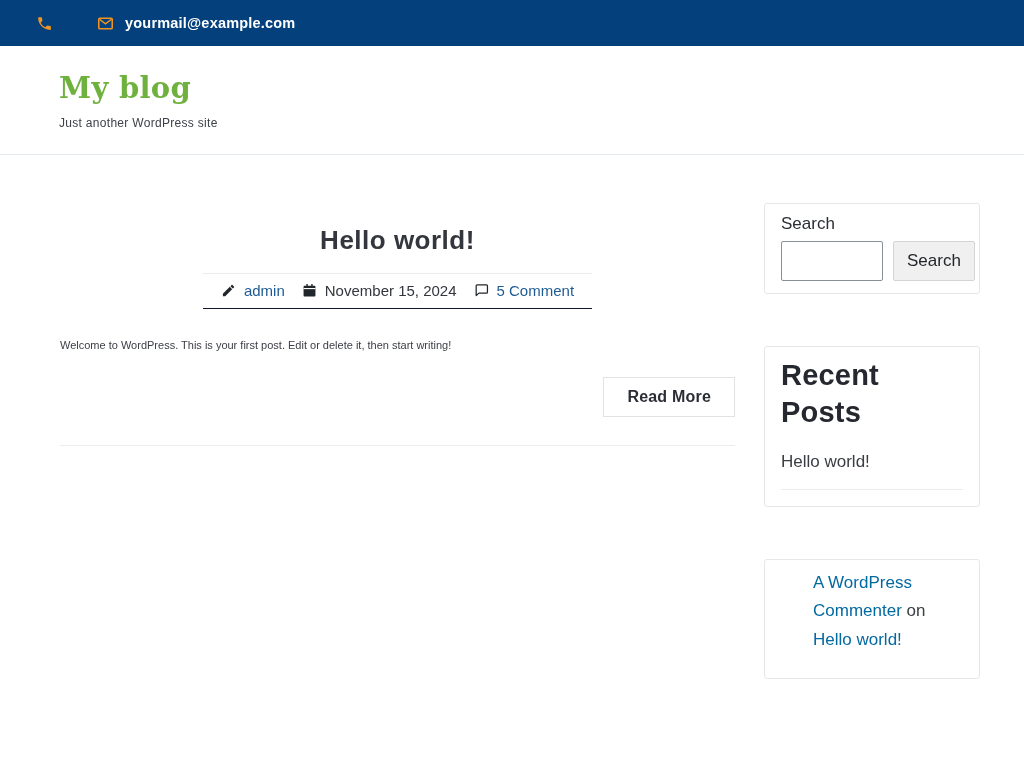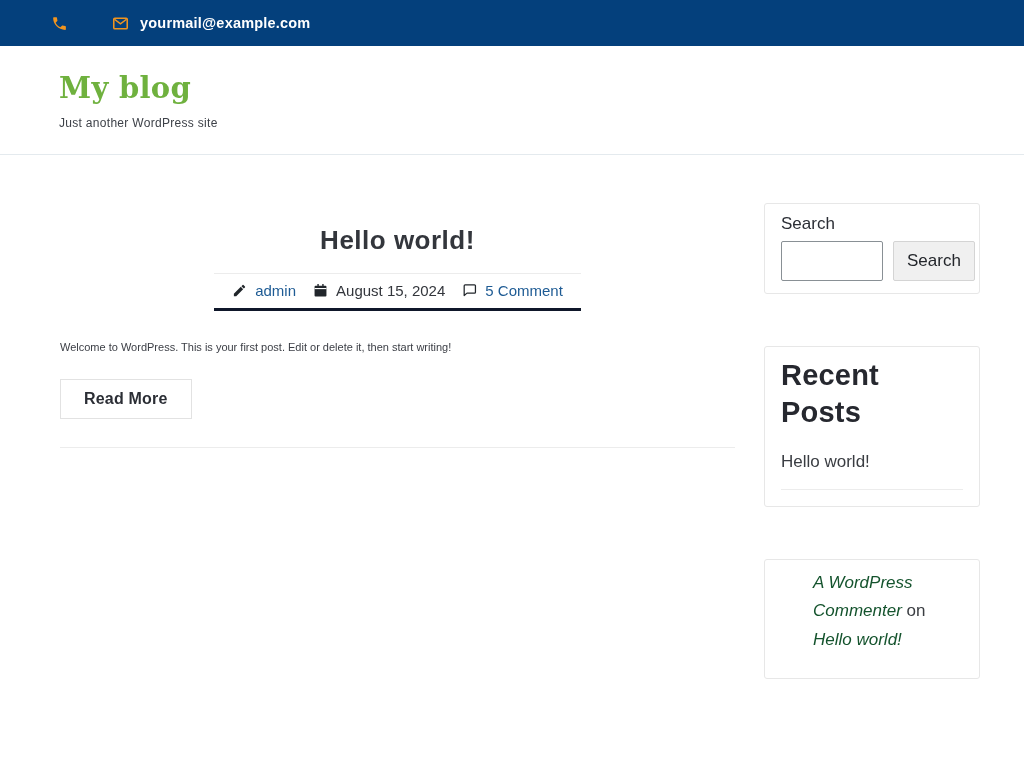--- a/index.html
+++ b/index.html
@@ -12,21 +12,21 @@
     overflow: hidden;
   }
   a { text-decoration: none; }
 
   
   .topbar {
     height: 46px;
     background: #04407c;
     display: flex;
     align-items: center;
-    padding-left: 51px;
+    padding-left: 36px;
   }
   .tb-icon { display: inline-flex; color: #f0941f; }
   .tb-icon svg { width: 17px; height: 17px; }
   .tb-phone { margin-right: 44px; }
   .tb-contact { display: inline-flex; align-items: center; gap: 11px; }
   .tb-email {
     color: #ffffff;
     font-size: 14.5px;
     font-weight: bold;
     letter-spacing: .2px;
@@ -74,35 +74,35 @@
     letter-spacing: .5px;
     color: #33363c;
   }
   .meta-wrap { text-align: center; margin-top: 17px; }
   .post-meta {
     display: inline-flex;
     align-items: center;
     gap: 17px;
     padding: 8px 18px 9px;
     border-top: 1px solid #ececec;
-    border-bottom: 3px solid #0f172a;
+    border-bottom: 1px solid #0f172a;
     font-size: 15px;
     color: #33363c;
   }
   .meta-item { display: inline-flex; align-items: center; gap: 8px; }
   .meta-icon { display: inline-flex; color: #21262b; }
   .meta-icon svg { width: 15px; height: 15px; }
   .blue-link { color: #1e5b94; }
   .excerpt {
     margin: 29px 0 0;
     font-size: 11px;
     line-height: 1.45;
     color: #3b3e45;
   }
-  .read-more-wrap { text-align: left; margin-top: 23px; }
+  .read-more-wrap { text-align: right; margin-top: 23px; }
   .read-more {
     display: inline-block;
     padding: 10px 23px;
     border: 1px solid #e2e2e2;
     font-size: 16px;
     font-weight: bold;
     letter-spacing: .2px;
     color: #2b2e35;
     background: #ffffff;
     cursor: pointer;
@@ -165,21 +165,21 @@
   .rc-list {
     list-style: none;
     margin: 2px 0 12px;
     padding: 0 0 0 32px;
   }
   .rc-item {
     font-size: 17px;
     line-height: 1.68;
     color: #3a3d42;
   }
-  .rc-item a { color: #14532d; font-style: italic; }
+  .rc-item a { color: #0369a1; }
 </style>
 </head>
 <body>
 
 <div class="topbar">
   <span class="tb-icon tb-phone">
     <svg viewBox="0 0 24 24" fill="currentColor">
         <path d="M6.62 10.79c1.44 2.83 3.76 5.14 6.59 6.59l2.2-2.21c.27-.27.67-.36 1.02-.24 1.12.37 2.33.57 3.57.57.55 0 1 .45 1 1V20c0 .55-.45 1-1 1-9.39 0-17-7.61-17-17 0-.55.45-1 1-1h3.5c.55 0 1 .45 1 1 0 1.25.2 2.45.57 3.57.11.35.03.74-.25 1.02l-2.2 2.2z"></path>
       </svg>
   </span>
@@ -216,21 +216,21 @@
             <a href="#" class="blue-link">admin</a>
           </span>
           <span class="meta-item">
             <span class="meta-icon">
               <svg viewBox="0 0 24 24" fill="currentColor">
                   <path d="M7 1.5h2.2v3.5H7zM14.8 1.5H17v3.5h-2.2z"></path>
                   <path d="M4 4.5h16a1.5 1.5 0 0 1 1.5 1.5v14A1.5 1.5 0 0 1 20 21.5H4A1.5 1.5 0 0 1 2.5 20V6A1.5 1.5 0 0 1 4 4.5z"></path>
                   <rect x="2.5" y="8" width="19" height="1.8" fill="#ffffff"></rect>
                 </svg>
             </span>
-            <span>August 15, 2024</span>
+            <span>November 15, 2024</span>
           </span>
           <span class="meta-item">
             <span class="meta-icon">
               <svg viewBox="0 0 24 24">
                   <path d="M20 3H5a1.5 1.5 0 0 0-1.5 1.5V20l4.5-3.8H20a1.5 1.5 0 0 0 1.5-1.5V4.5A1.5 1.5 0 0 0 20 3z" fill="none" stroke="currentColor" stroke-width="2" stroke-linejoin="round"></path>
                 </svg>
             </span>
             <a href="#" class="blue-link">5 Comment</a>
           </span>
         </div>

